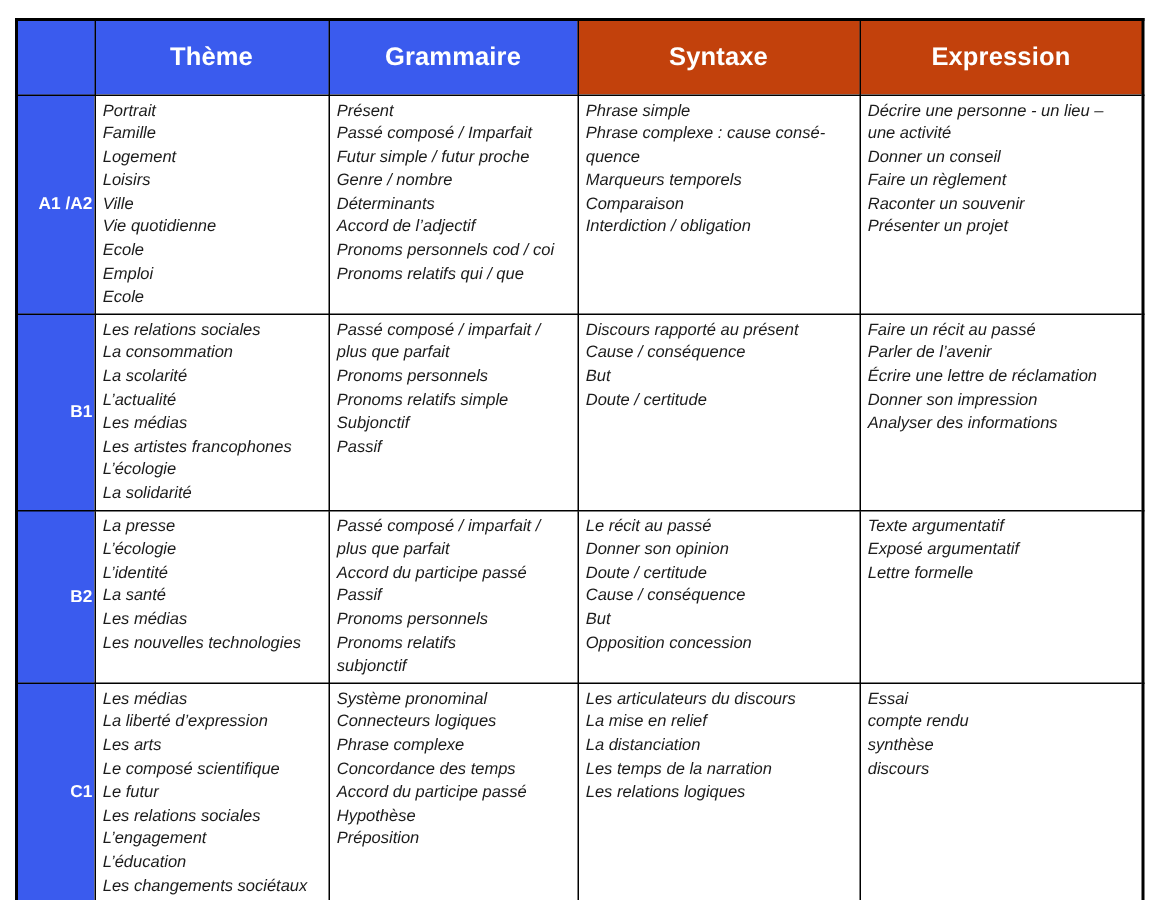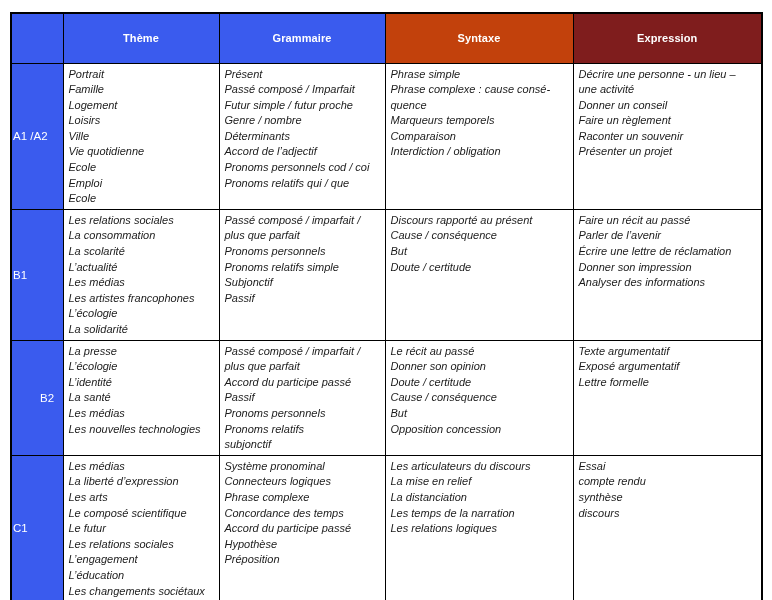--- a/index.html
+++ b/index.html
@@ -17,31 +17,31 @@
     margin: 12px 0 0 10px;
     border: 2px solid #000;
   }
   th, td {
     border: 1px solid #000;
     box-sizing: border-box;
   }
   thead tr { height: 50px; }
   thead th {
     color: #fff;
-    font-size: 11px;
+    font-size: 17px;
     font-weight: bold;
     text-align: center;
     vertical-align: middle;
     letter-spacing: 0.1px;
   }
   td.level-cell {
     color: #fff;
     font-size: 11.5px;
-    font-weight: normal;
-    text-align: left;
+    font-weight: bold;
+    text-align: right;
     vertical-align: middle;
   }
   td.content-cell {
     background: #ffffff;
     vertical-align: top;
     padding: 3px 4px 2px 5px;
     font-size: 11px;
     line-height: 15.6px;
     font-style: italic;
   }
@@ -61,21 +61,21 @@
     <col style="width:166px">
     <col style="width:188px">
     <col style="width:189px">
   </colgroup>
   <thead>
     <tr>
       <th class="accent" style="background: rgb(58, 91, 238);"></th>
       <th class="accent" style="background: rgb(58, 91, 238);">Thème</th>
       <th class="accent" style="background: rgb(58, 91, 238);">Grammaire</th>
       <th class="accent" style="background: #c2410c;">Syntaxe</th>
-      <th class="accent" style="background: #7f1d1d;">Expression</th>
+      <th class="accent" style="background: #c2410c;">Expression</th>
     </tr>
   </thead>
   <tbody id="table-body">
       <tr>
         <td class="level-cell" style="background: rgb(58, 91, 238);">A1 /A2</td>
         <td class="content-cell">
           <div class="item">Portrait</div>
           <div class="item">Famille</div>
           <div class="item">Logement</div>
           <div class="item">Loisirs</div>

